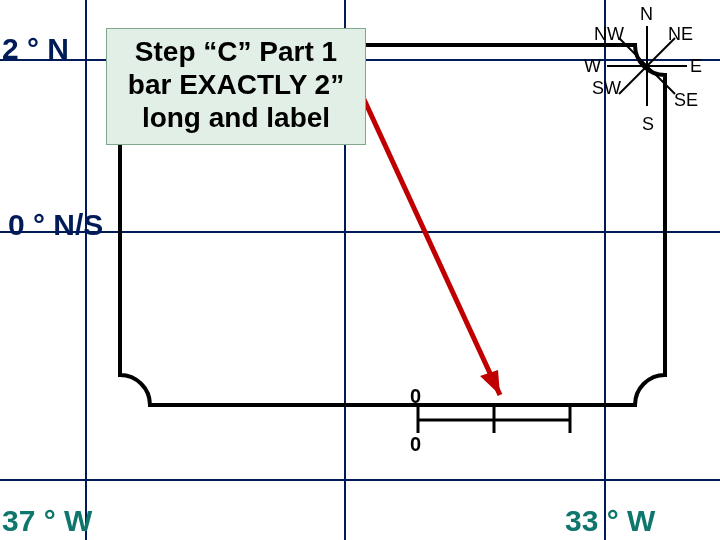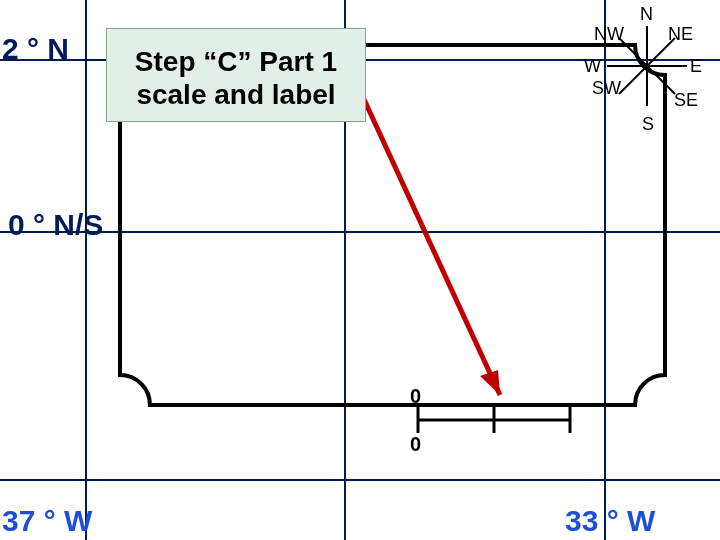--- a/index.html
+++ b/index.html
@@ -1,21 +1,21 @@
 <!DOCTYPE html>
 <html><head>
 <meta charset="utf-8">
 <style>
   *{margin:0;padding:0;box-sizing:border-box}
   body{width:720px;height:540px;font-family:Arial,Helvetica,sans-serif;background:#fff;position:relative;overflow:hidden}
   .stage{position:absolute;inset:0}
   .grid line{stroke:#001b58;stroke-width:2}
   .lat-label{position:absolute;font-weight:700;color:#001b58;font-size:30px}
-  .lon-label{position:absolute;font-weight:700;color:#1d4ed8;font-size:30px;bottom:2px}
-  .callout{position:absolute;left:106px;top:28px;width:260px;background:#e2efe6;border:1px solid #7fa88c;text-align:center;padding:16px 10px 10px;font-weight:700;color:#000;font-size:28px;line-height:1.18}
+  .lon-label{position:absolute;font-weight:700;color:#0f766e;font-size:30px;bottom:2px}
+  .callout{position:absolute;left:106px;top:28px;width:260px;background:#e2efe6;border:1px solid #7fa88c;text-align:center;padding:6px 10px 10px;font-weight:700;color:#000;font-size:28px;line-height:1.18}
   .compass{position:absolute;top:6px;right:18px;width:150px;height:140px}
   .compass .lbl{position:absolute;font-size:18px;color:#000}
   .scale{position:absolute;left:410px;top:395px;width:170px;height:60px}
   .scale .num{position:absolute;font-size:20px;font-weight:700}
   .page-frame{stroke:#000;stroke-width:4;fill:none}
 </style>
 </head>
 <body>
 
 <div class="stage">
@@ -53,21 +53,22 @@
   <div class="lat-label" style="left:2px;top:32px">2 ° N</div>
   <div class="lat-label" style="left:8px;top:208px">0 ° N/S</div>
 
   
   <div class="lon-label" style="left:2px">37 ° W</div>
   <div class="lon-label" style="left:565px">33 ° W</div>
 
   
   <div class="callout">
     <div>Step “C” Part 1</div>
-    <div>scale and label</div>
+    <div>bar EXACTLY 2”</div>
+    <div>long and label</div>
   </div>
 
   
   <div class="compass">
     <svg width="150" height="140">
       <g stroke="#000" stroke-width="2">
         <line x1="95" y1="20" x2="95" y2="100"></line>
         <line x1="55" y1="60" x2="135" y2="60"></line>
         <line x1="67" y1="32" x2="123" y2="88"></line>
         <line x1="67" y1="88" x2="123" y2="32"></line>

